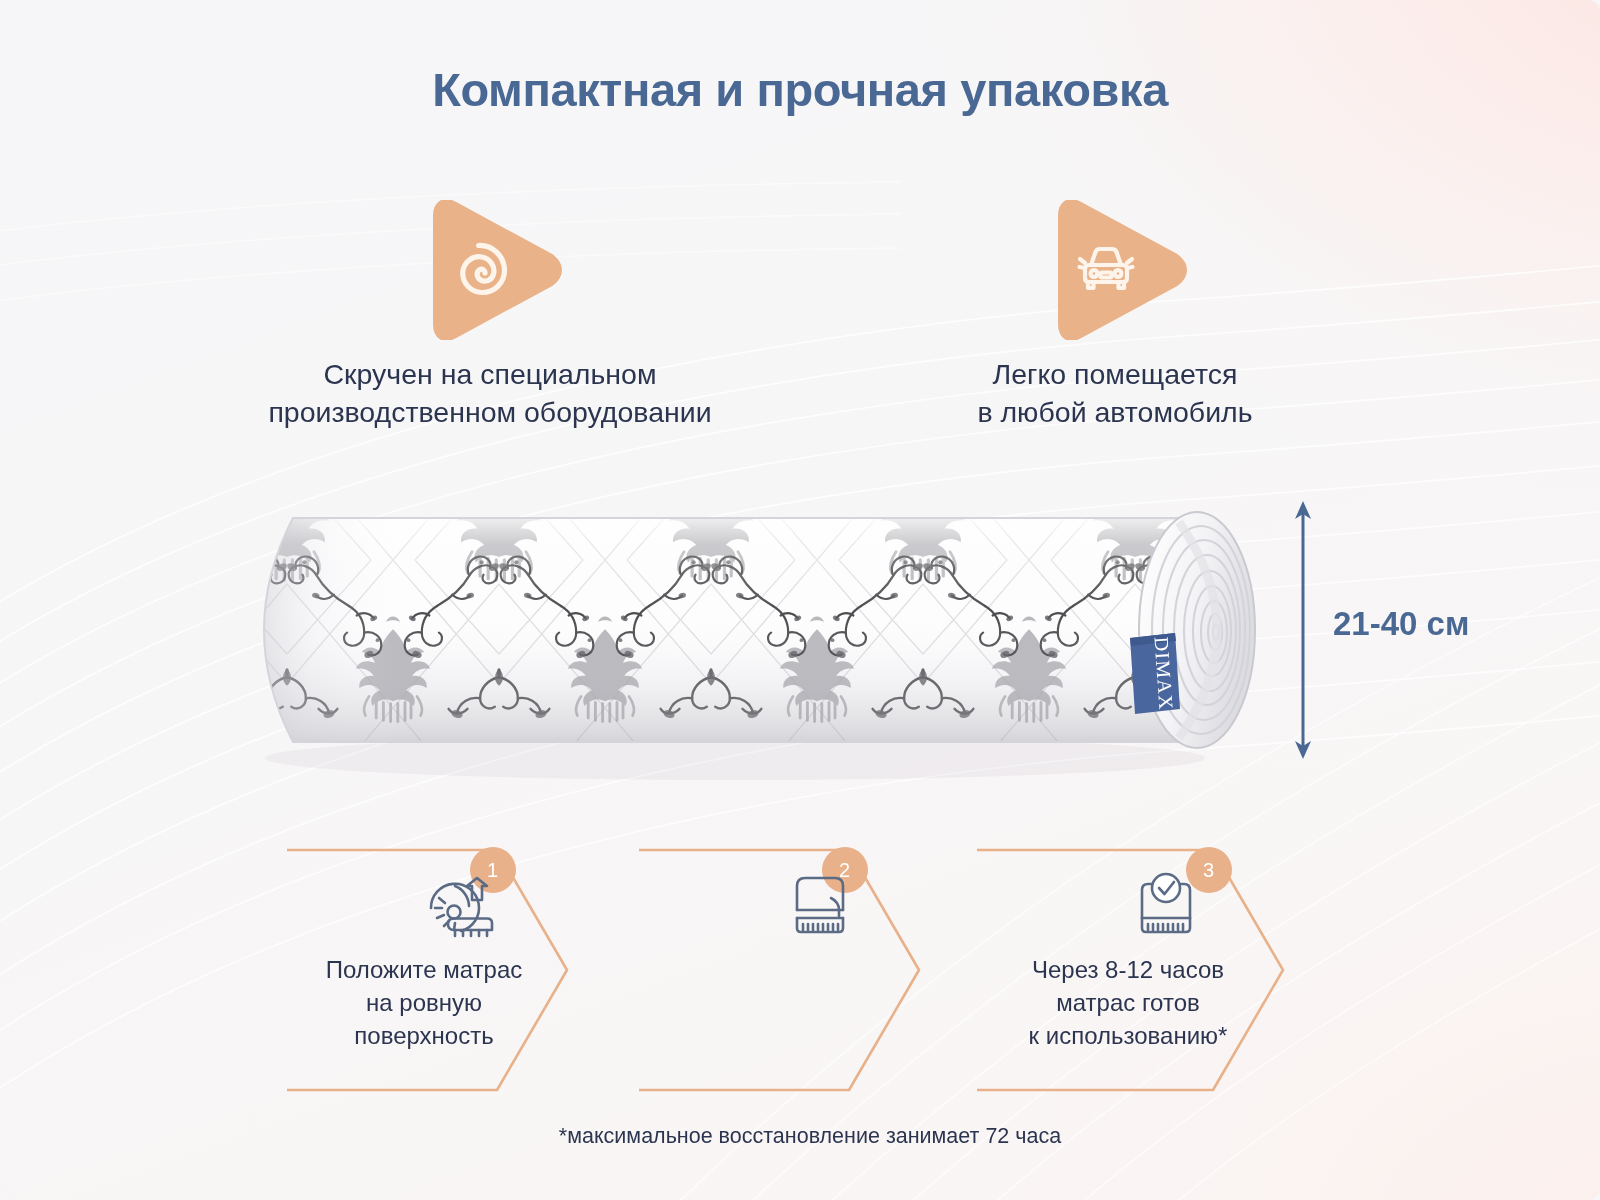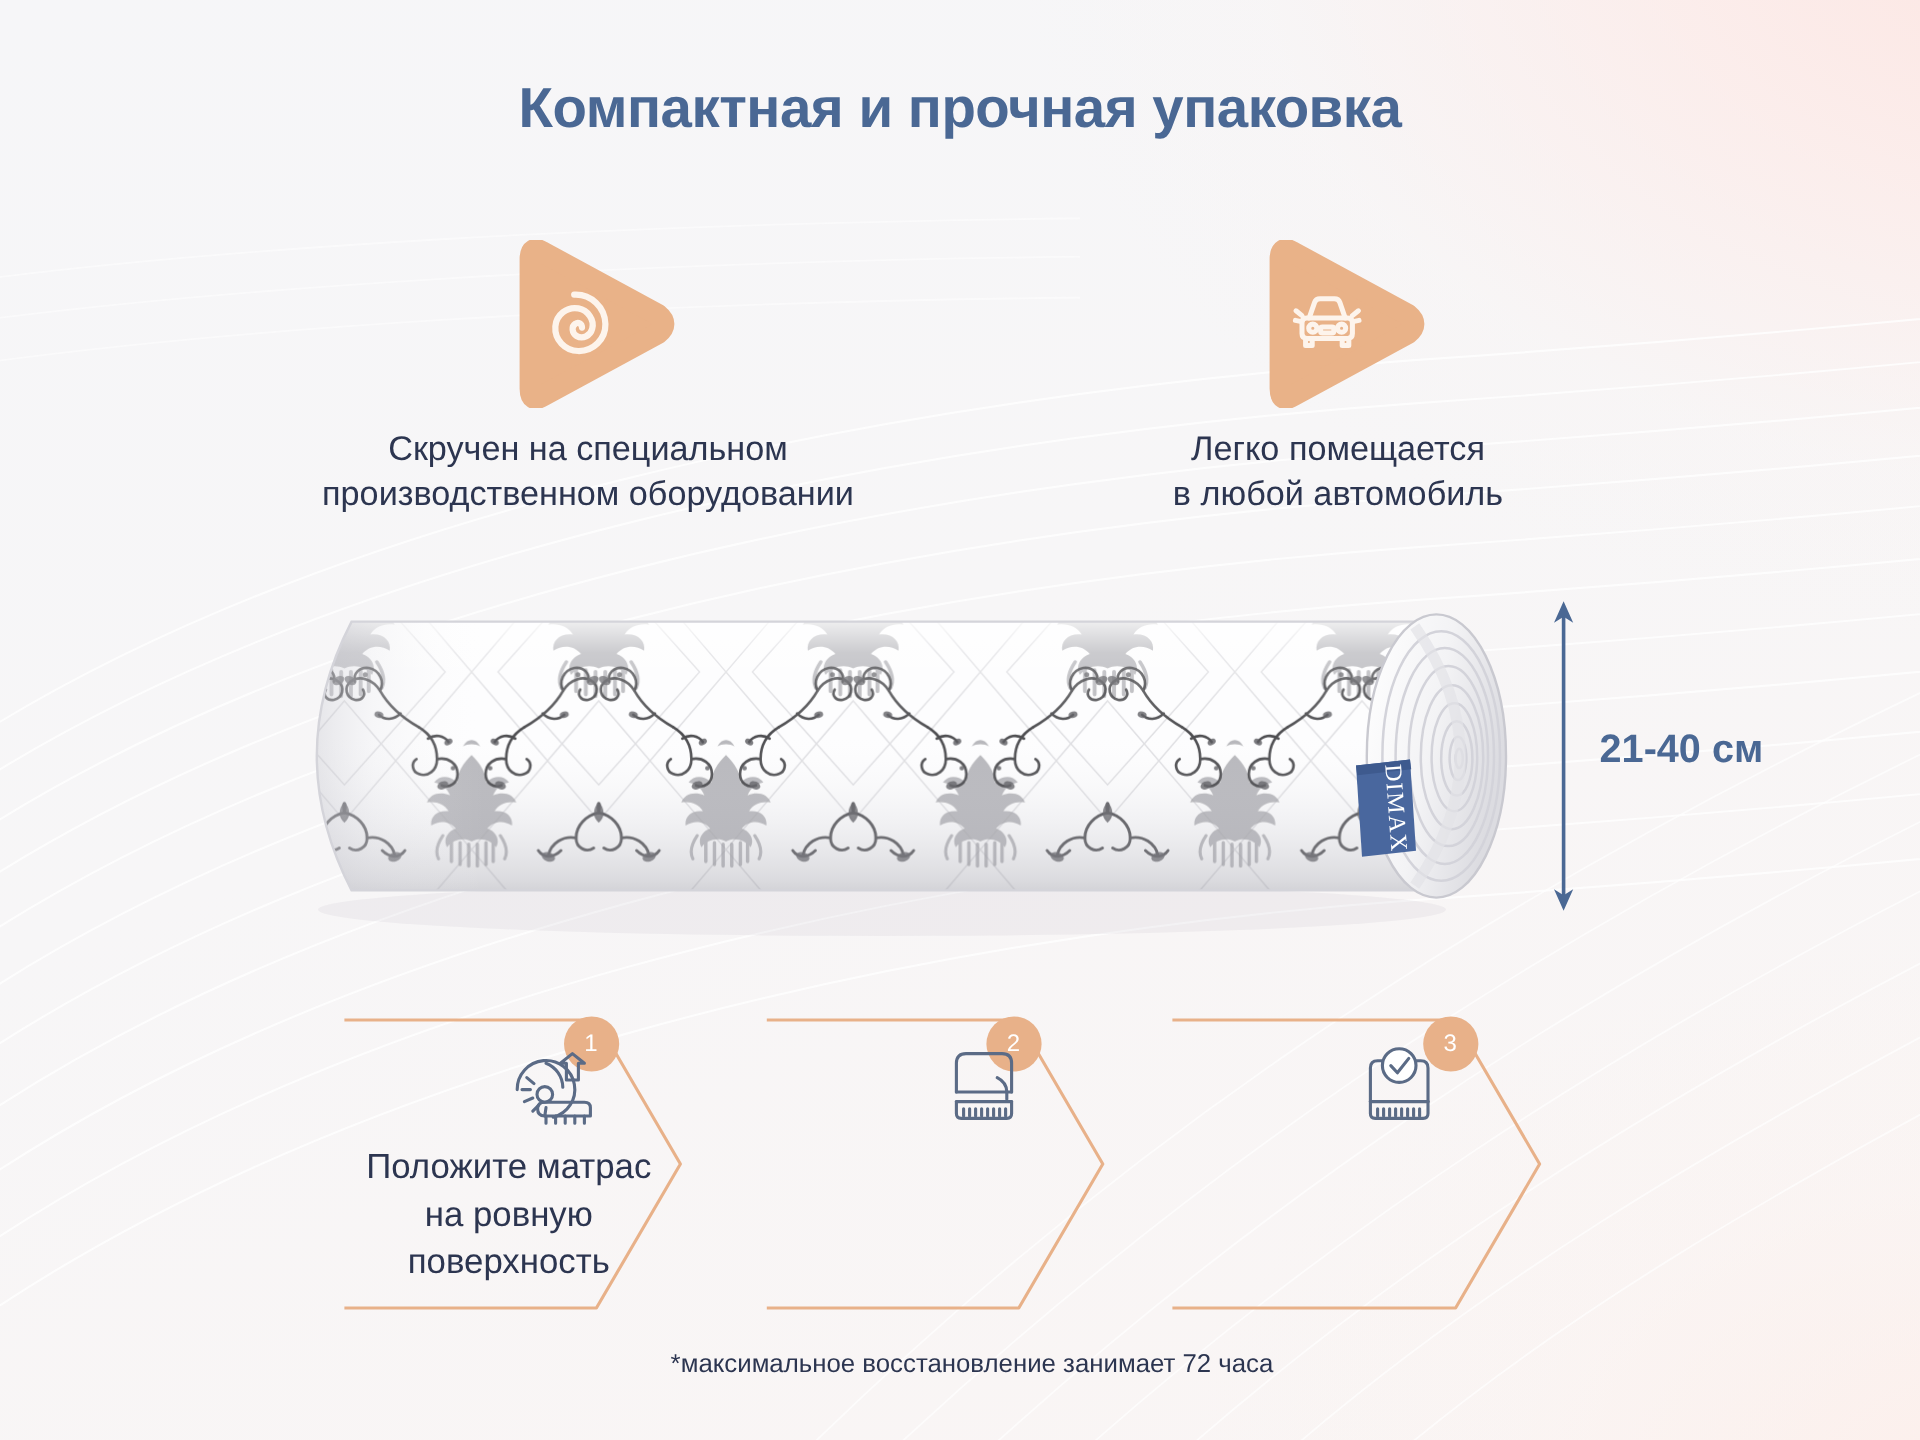--- a/index.html
+++ b/index.html
@@ -16,20 +16,21 @@
 
   #stage {
     position: relative;
     width: 1600px;
     height: 1200px;
     overflow: hidden;
     background:
       radial-gradient(ellipse 1100px 760px at 108% -6%, rgba(253,228,224,0.95) 0%, rgba(253,234,231,0.72) 32%, rgba(250,243,241,0.22) 62%, rgba(247,247,248,0) 80%),
       radial-gradient(ellipse 900px 620px at 104% 104%, rgba(253,236,231,0.70) 0%, rgba(251,243,240,0.35) 45%, rgba(247,247,248,0) 75%),
       linear-gradient(160deg, #f6f6f8 0%, #f7f6f7 45%, #faf5f4 100%);
+    border-radius: 12px;
   }
 
   
   .bg-lines {
     position: absolute;
     inset: 0;
     pointer-events: none;
   }
 
   
@@ -135,21 +136,21 @@
     transform: translateX(-50%);
     width: 74px;
     height: 70px;
   }
   .step-text {
     position: absolute;
     left: 0;
     top: 108px;
     width: 270px;
     text-align: center;
-    font-size: 29px;
+    font-size: 24px;
     line-height: 1.37;
     color: #2c3550;
     white-space: pre-line;
   }
 
   #step-1 { left: 0px; }
   #step-2 { left: 352px; }
   #step-3 { left: 690px; }
 
   #step-1 .step-text { left: 8px; width: 262px; }
@@ -433,18 +434,21 @@
       <svg class="step-icon" viewBox="0 0 74 70">
         <g fill="none" stroke="#5b6b86" stroke-width="2.6" stroke-linecap="round" stroke-linejoin="round">
           <path d="M13 46 L13 18 Q13 12 19 12 L55 12 Q61 12 61 18 L61 46"></path>
           <path d="M13 46 L61 46"></path>
           <path d="M13 46 L13 56 Q13 60 17 60 L57 60 Q61 60 61 56 L61 46"></path>
           <path d="M19 52 L19 58 M24 52 L24 58 M29 52 L29 58 M34 52 L34 58 M39 52 L39 58 M44 52 L44 58 M49 52 L49 58 M54 52 L54 58"></path>
           <circle cx="37" cy="16" r="14" fill="#ffffff"></circle>
           <path d="M30 16 L35.5 22 L45 10"></path>
         </g>
       </svg>
+      <div class="step-text">Через 8-12 часов
+матрас готов
+к использованию*</div>
     </div>
   </div>
 
   <div id="footnote">*максимальное восстановление занимает 72 часа</div>
 
 </div>
 
 </body></html>

